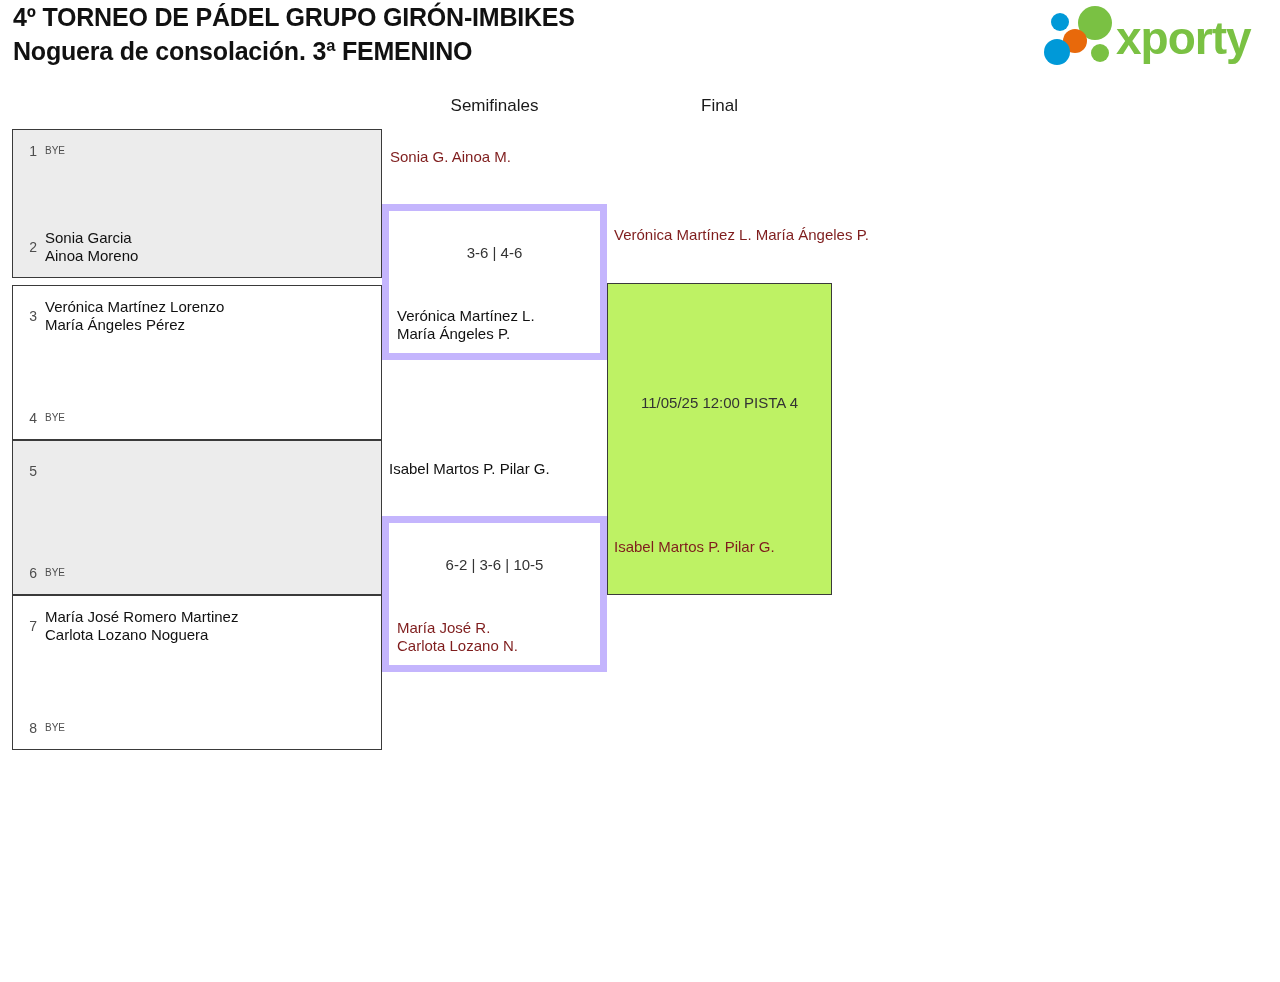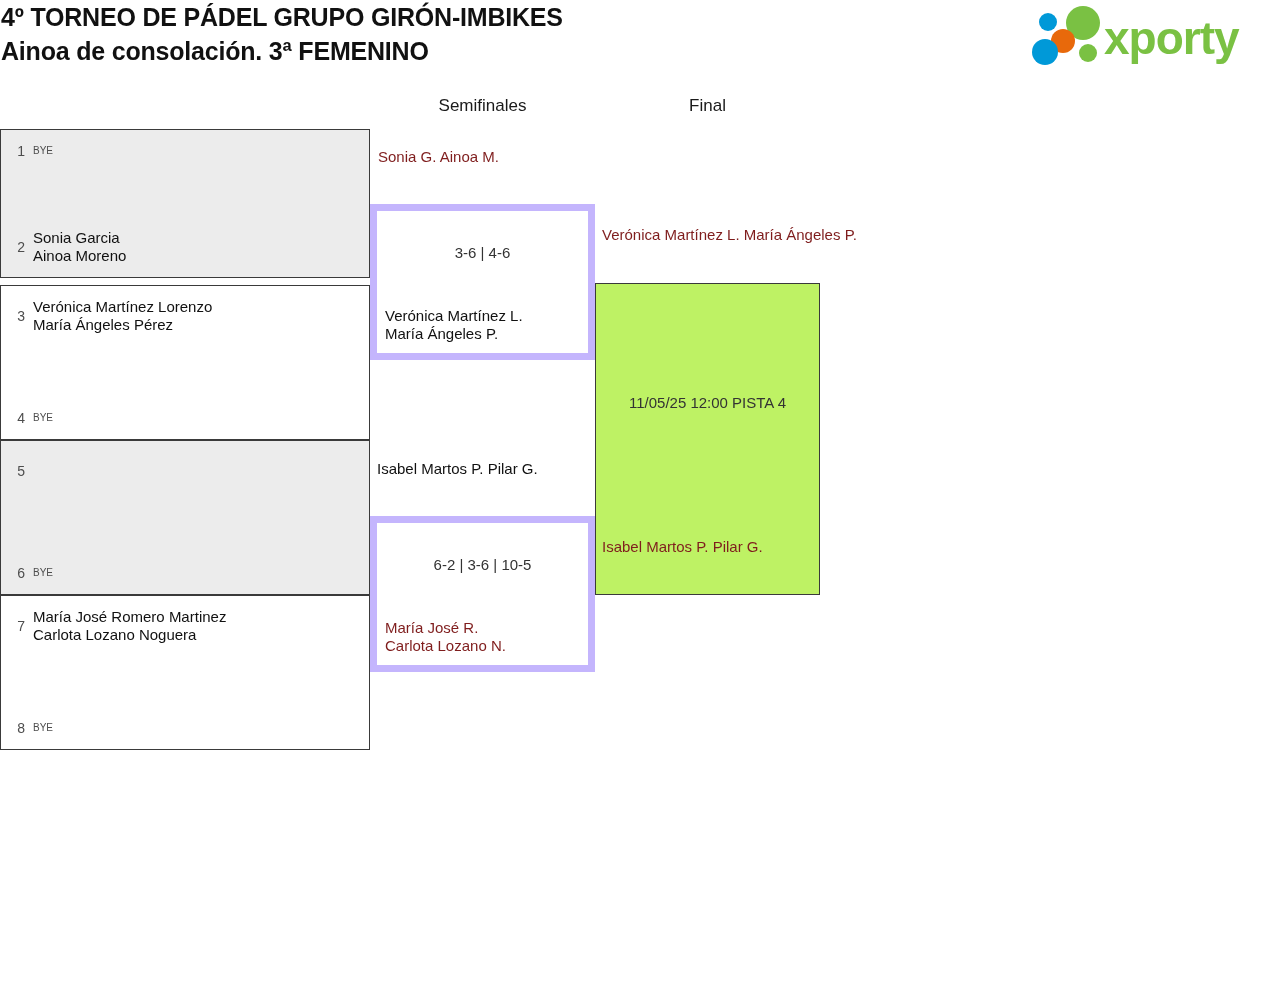--- a/index.html
+++ b/index.html
@@ -2,21 +2,21 @@
 <html><head>
 <meta charset="utf-8">
 <style>
   * { box-sizing: border-box; margin: 0; padding: 0; }
   html, body {
     width: 1280px; height: 982px;
     background: #ffffff;
     font-family: "Liberation Sans", sans-serif;
     -webkit-font-smoothing: antialiased;
   }
-  #page { position: relative; width: 1260px; height: 982px; overflow: hidden; }
+  #page { position: relative; width: 1260px; height: 982px; overflow: hidden; margin-left: 12px; }
 
   
   .title-block { position: absolute; left: 0; top: 0; width: 1000px; }
   .title-line1 {
     font-size: 25px; font-weight: bold; color: #111111;
     letter-spacing: -0.2px; line-height: 34px; padding-left: 1px;
   }
   .title-line2 {
     font-size: 25px; font-weight: bold; color: #111111;
     letter-spacing: -0.2px; line-height: 34px; padding-left: 1px;
@@ -88,21 +88,21 @@
     font-size: 15px; color: #333333; top: 110px;
   }
 </style>
 </head>
 <body>
 
 <div id="page">
 
   <div class="title-block">
     <div class="title-line1">4º TORNEO DE PÁDEL GRUPO GIRÓN-IMBIKES</div>
-    <div class="title-line2">Ainoa de consolación. 3ª FEMENINO</div>
+    <div class="title-line2">Noguera de consolación. 3ª FEMENINO</div>
   </div>
 
   <div class="logo">
     <svg width="228" height="62" viewBox="0 0 228 62" xmlns="http://www.w3.org/2000/svg">
       <g>
         <circle cx="22" cy="17" r="9" fill="#0099d8"></circle>
         <circle cx="57" cy="18" r="17" fill="#7ac143"></circle>
         <circle cx="37" cy="36" r="12" fill="#e8690b"></circle>
         <circle cx="19" cy="47" r="13" fill="#0099d8"></circle>
         <circle cx="62" cy="48" r="9" fill="#7ac143"></circle>

